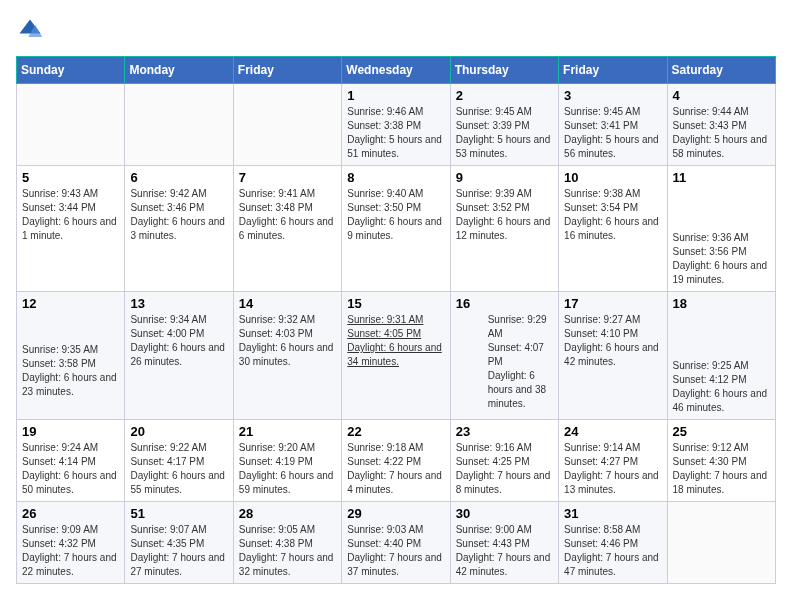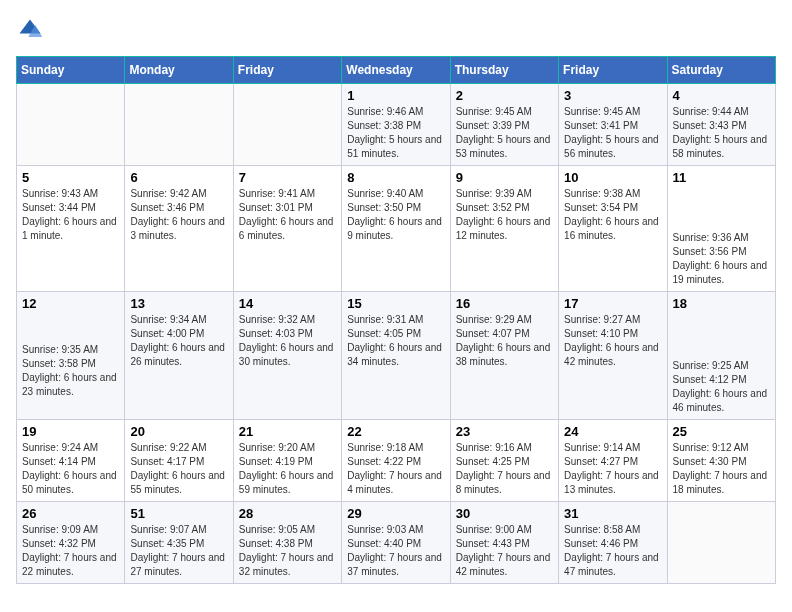--- a/index.html
+++ b/index.html
@@ -156,21 +156,21 @@
         </td>
         <td>
           <span class="day-num">6</span>
           <div class="day-info" style="white-space: pre-line;">Sunrise: 9:42 AM
 Sunset: 3:46 PM
 Daylight: 6 hours and 3 minutes.</div>
         </td>
         <td>
           <span class="day-num">7</span>
           <div class="day-info" style="white-space: pre-line;">Sunrise: 9:41 AM
-Sunset: 3:01 PM
+Sunset: 3:48 PM
 Daylight: 6 hours and 6 minutes.</div>
         </td>
         <td>
           <span class="day-num">8</span>
           <div class="day-info" style="white-space: pre-line;">Sunrise: 9:40 AM
 Sunset: 3:50 PM
 Daylight: 6 hours and 9 minutes.</div>
         </td>
         <td>
           <span class="day-num">9</span>
@@ -205,27 +205,27 @@
 Daylight: 6 hours and 26 minutes.</div>
         </td>
         <td>
           <span class="day-num">14</span>
           <div class="day-info" style="white-space: pre-line;">Sunrise: 9:32 AM
 Sunset: 4:03 PM
 Daylight: 6 hours and 30 minutes.</div>
         </td>
         <td>
           <span class="day-num">15</span>
-          <div class="day-info" style="white-space: pre-line;">Sunrise: 9:31 AM
+          <div class="day-info" style="white-space: pre-line; text-decoration: underline;">Sunrise: 9:31 AM
 Sunset: 4:05 PM
 Daylight: 6 hours and 34 minutes.</div>
         </td>
         <td>
           <span class="day-num">16</span>
-          <div class="day-info" style="white-space: pre-line;">Sunrise: 9:29 AM
+          <div class="day-info" style="white-space: pre-line; margin-left: 32px;">Sunrise: 9:29 AM
 Sunset: 4:07 PM
 Daylight: 6 hours and 38 minutes.</div>
         </td>
         <td>
           <span class="day-num">17</span>
           <div class="day-info" style="white-space: pre-line;">Sunrise: 9:27 AM
 Sunset: 4:10 PM
 Daylight: 6 hours and 42 minutes.</div>
         </td>
         <td>

